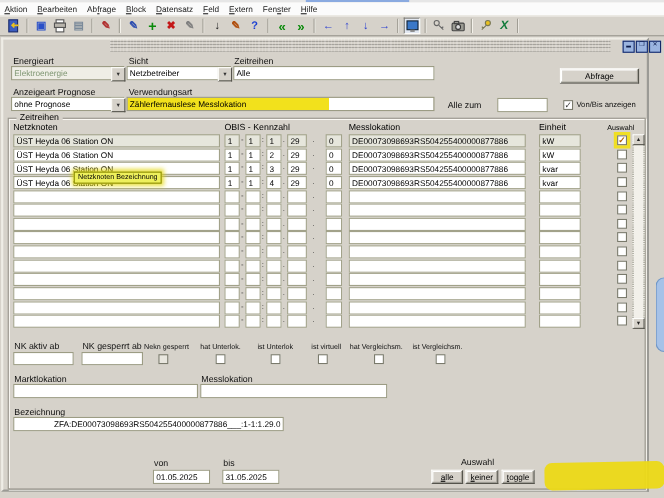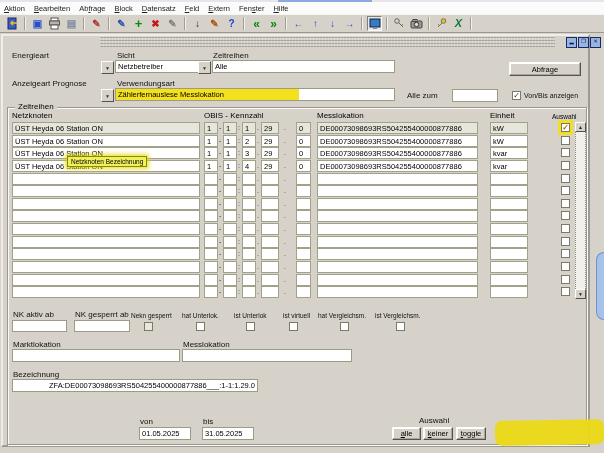--- a/index.html
+++ b/index.html
@@ -172,32 +172,34 @@
 
   <div class="abs window"></div>
   <div class="abs tb-pattern"></div>
   <div class="tb-btns">
     <span class="tb-btn">▂</span>
     <span class="tb-btn">❐</span>
     <span class="tb-btn">✕</span>
   </div>
 
   <span class="lbl" style="left:12px;top:51px">Energieart</span>
+  <input class="fld" style="left: 10px; top: 60px; width: 103px; background: rgb(239, 238, 230); color: rgb(127, 150, 114);" readonly="" value="Elektroenergie">
   <span class="combo-btn" style="left:101px;top:61px">▼</span>
 
   <span class="lbl" style="left:117px;top:51px">Sicht</span>
   <input class="fld" style="left: 115px; top: 60px; width: 95px;" readonly="" value="Netzbetreiber">
   <span class="combo-btn" style="left:198px;top:61px">▼</span>
 
   <span class="lbl" style="left:213px;top:51px">Zeitreihen</span>
   <input class="fld" style="left: 212px; top: 60px; width: 183px;" readonly="" value="Alle">
 
   <div class="btn" style="left:509px;top:62px;width:72px;height:14px">Abfrage</div>
 
   <span class="lbl" style="left:12px;top:79px">Anzeigeart Prognose</span>
+  <input class="fld" style="left: 10px; top: 88px; width: 103px;" readonly="" value="ohne Prognose">
   <span class="combo-btn" style="left:101px;top:89px">▼</span>
 
   <span class="lbl" style="left:117px;top:79px">Verwendungsart</span>
   <input class="fld hl-field" style="left: 115px; top: 88px; width: 280px;" readonly="" value="Zählerfernauslese Messlokation">
 
   <span class="lbl" style="left:407px;top:91px">Alle zum</span>
   <input class="fld" style="left: 452px; top: 89px; width: 46px;" readonly="" value="">
   <span class="ckb" style="left:512px;top:91px">✓</span>
   <span class="lbl" style="left:524px;top:92px;font-size:7px">Von/Bis anzeigen</span>
 

